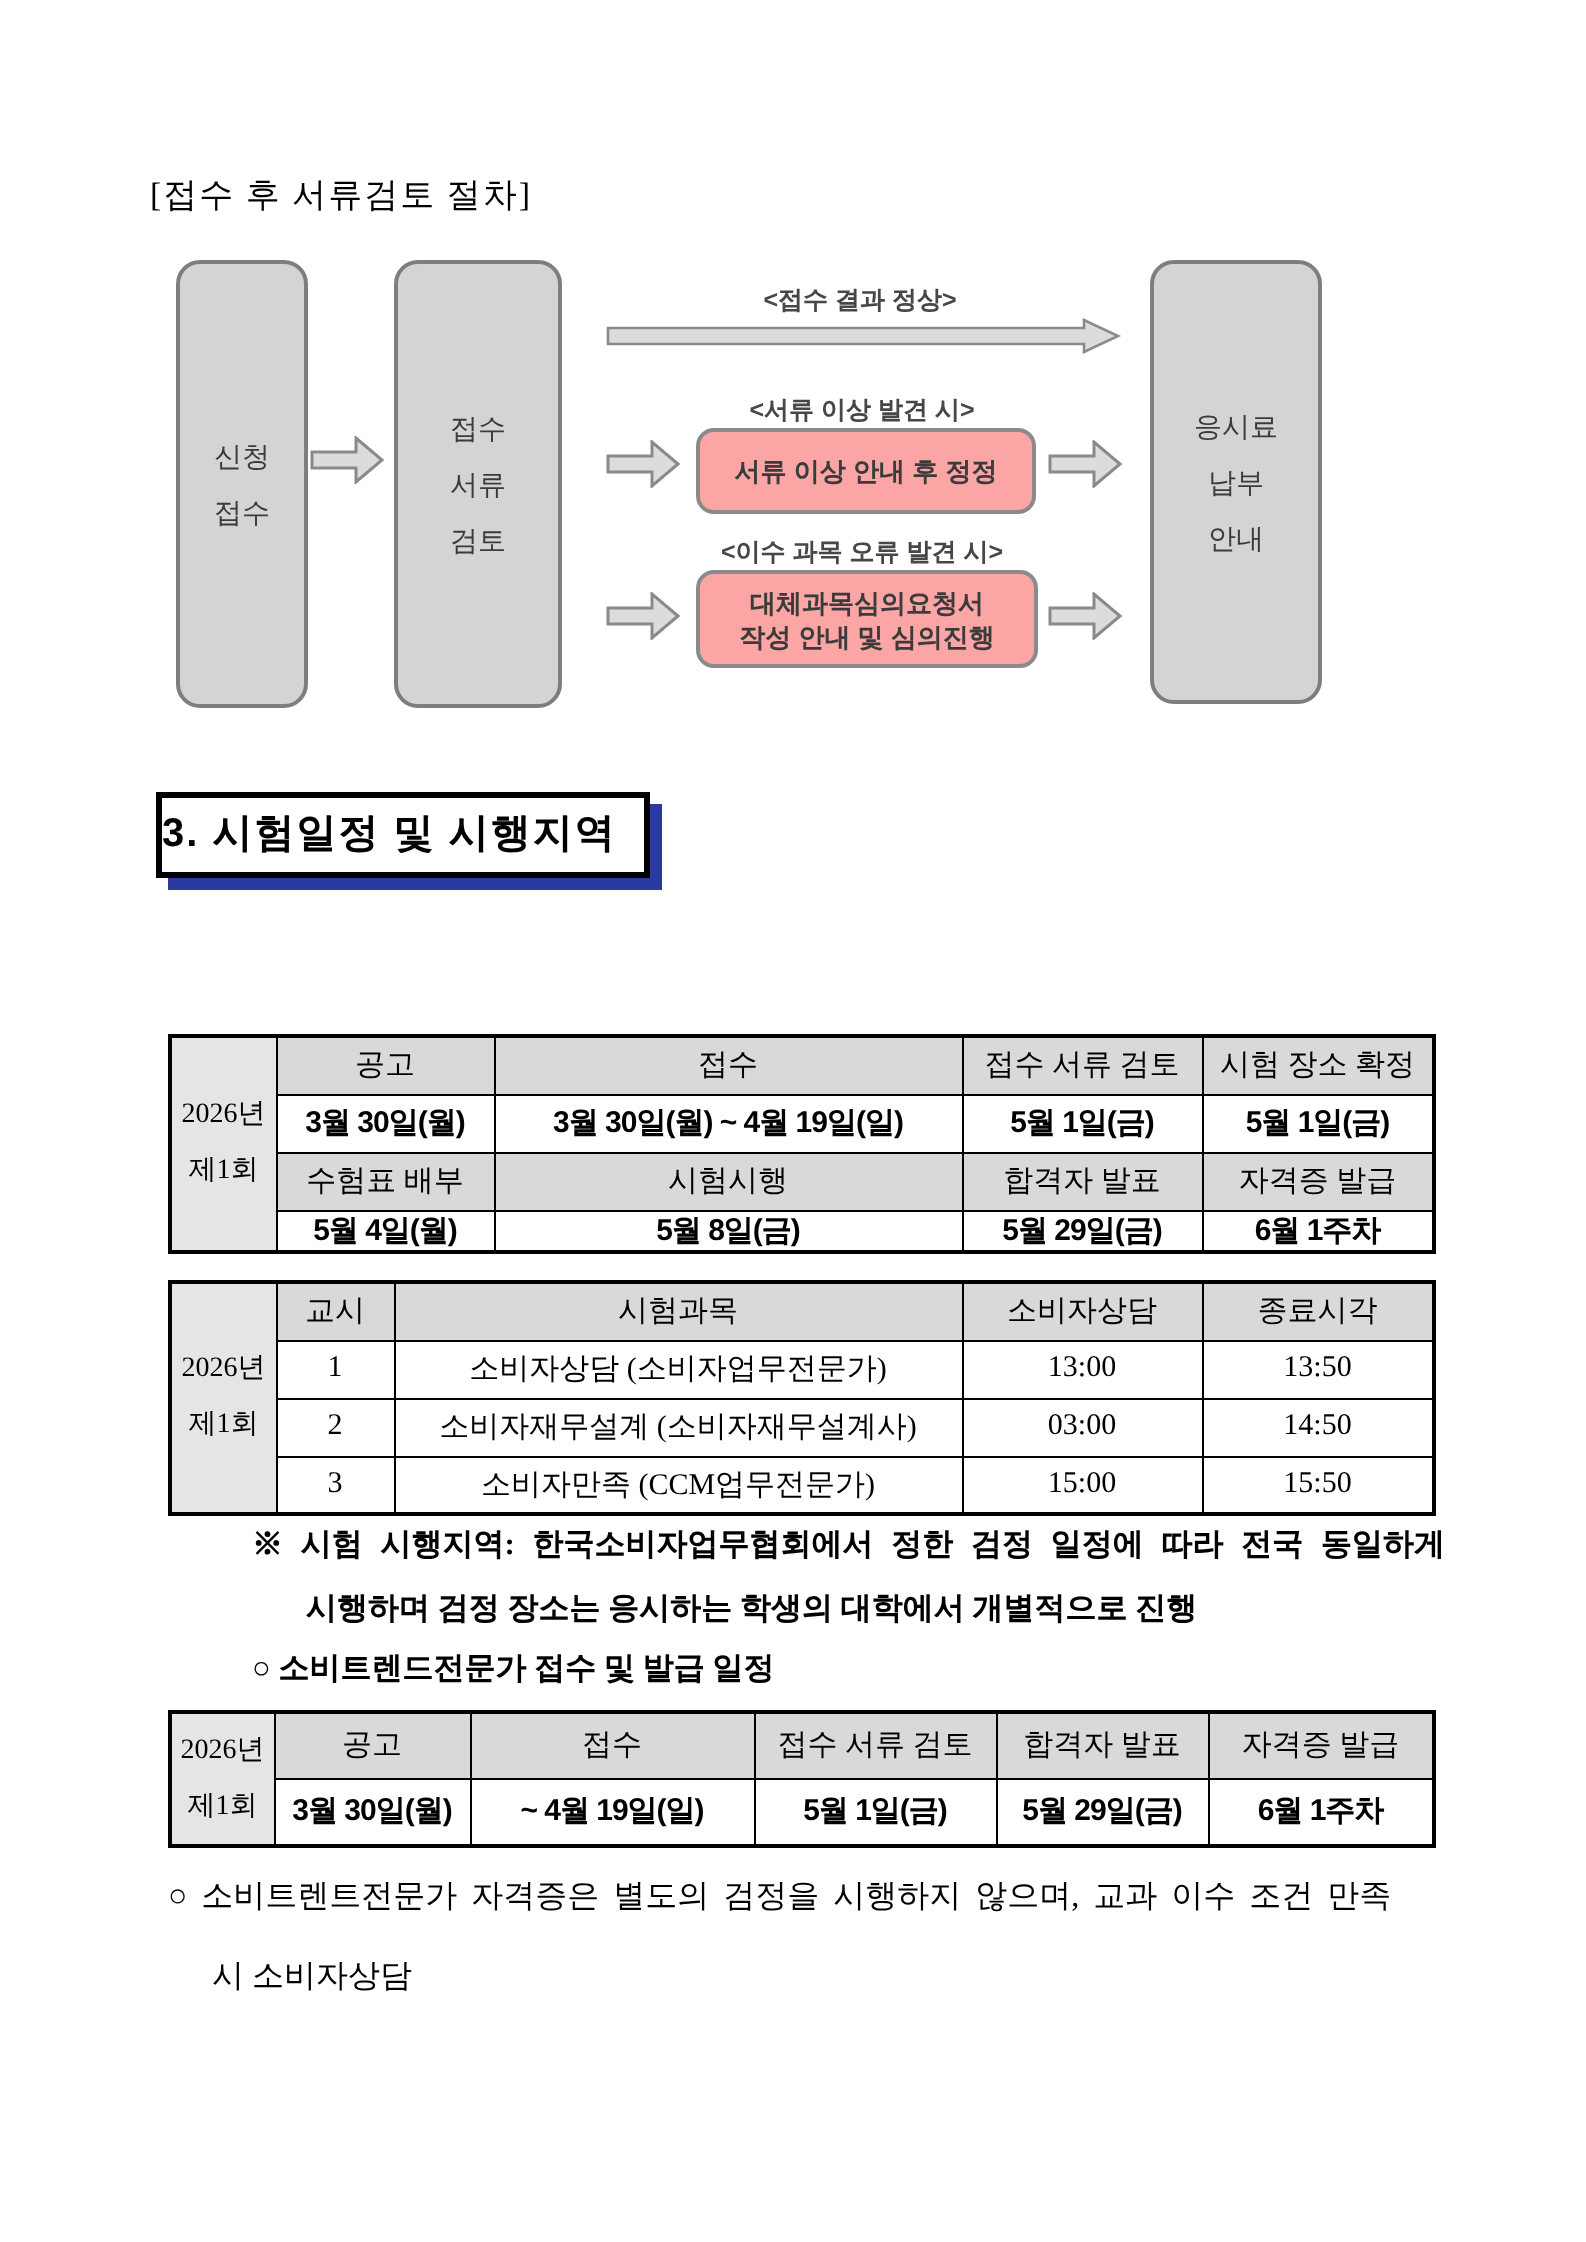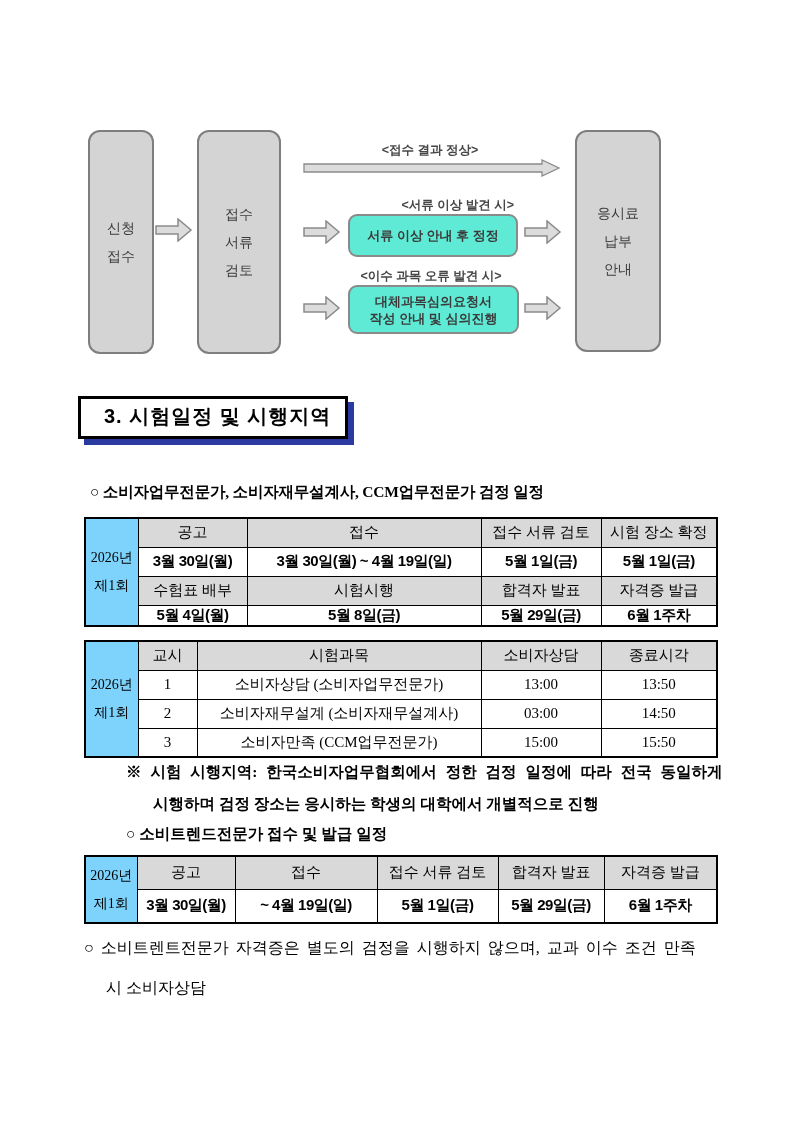--- a/index.html
+++ b/index.html
@@ -4,50 +4,51 @@
 <style>
   html,body{margin:0;padding:0;background:#ffffff;}
   .page{position:relative;width:793px;height:1121px;background:#ffffff;
         font-family:"Liberation Serif",serif;color:#000;overflow:hidden;}
 
   
   .flow-title{position:absolute;left:75px;top:86px;font-size:17px;letter-spacing:1px;}
   .fbox{position:absolute;background:#d4d4d4;border:2px solid #7e7e7e;border-radius:12px;
         display:flex;flex-direction:column;align-items:center;justify-content:center;
         font-family:"Liberation Sans",sans-serif;color:#3b3b3b;font-size:14px;line-height:28px;}
-  .fsmallbox{position:absolute;background:#5eead4;border:2px solid #8a8a8a;border-radius:9px;
+  .fsmallbox{position:absolute;background:#fca5a5;border:2px solid #8a8a8a;border-radius:9px;
         display:flex;flex-direction:column;align-items:center;justify-content:center;
         font-family:"Liberation Sans",sans-serif;font-weight:bold;font-size:13px;color:#3b3b3b;line-height:17px;}
   .flabel{position:absolute;font-family:"Liberation Sans",sans-serif;font-weight:bold;
         font-size:12.5px;color:#474747;text-align:center;}
   .farrow{position:absolute;}
 
   
   .sec-head{position:absolute;left:78px;top:396px;background:#fff;border:3px solid #000;
-        box-shadow:6px 6px 0 #2b3aa0;padding:4px 14px 6px 23px;
+        box-shadow:6px 6px 0 #2b3aa0;padding:4px 14px 6px 0;
         font-family:"Liberation Sans",sans-serif;font-weight:bold;font-size:20px;letter-spacing:1px;}
 
   .sub-head{position:absolute;font-weight:bold;font-size:15.5px;letter-spacing:-0.2px;}
 
   
   table.tbl{position:absolute;border-collapse:collapse;table-layout:fixed;border:2px solid #000;}
   table.tbl td{border:1px solid #000;text-align:center;vertical-align:middle;padding:0;overflow:hidden;}
   td.hd{background:#d9d9d9;font-size:15px;font-family:"Liberation Serif",serif;font-weight:normal;}
-  td.ycell{background:#7dd3fc;font-size:14px;line-height:28px;}
+  td.ycell{background:#e5e5e5;font-size:14px;line-height:28px;}
   tr.boldrow td{font-family:"Liberation Sans",sans-serif;font-weight:bold;font-size:15px;letter-spacing:-0.5px;}
   tr.plainrow td{font-family:"Liberation Serif",serif;font-size:15px;}
 
   .note{position:absolute;font-weight:bold;font-size:15.5px;margin-left:36px;}
   .plain-note{position:absolute;font-size:16px;}
 </style>
 </head>
 <body>
 
 <div class="page">
 
+  <div class="flow-title">[접수 후 서류검토 절차]</div>
 
   <div class="fbox" style="left:88px;top:130px;width:62px;height:220px;">
     <div>신청</div>
     <div>접수</div>
   </div>
 
   <svg class="farrow" style="left:155px;top:218px;" width="38" height="24" viewBox="0 0 38 24">
     <polygon points="1,8 23,8 23,1 36,12 23,23 23,16 1,16" fill="#dcdcdc" stroke="#8a8a8a" stroke-width="1.5"></polygon>
   </svg>
 
@@ -55,21 +56,21 @@
     <div>접수</div>
     <div>서류</div>
     <div>검토</div>
   </div>
 
   <div class="flabel" style="left:330px;top:142px;width:200px;">&lt;접수 결과 정상&gt;</div>
   <svg class="farrow" style="left:303px;top:159px;" width="258" height="18" viewBox="0 0 258 18">
     <polygon points="1,5 239,5 239,1 256,9 239,17 239,13 1,13" fill="#dcdcdc" stroke="#8a8a8a" stroke-width="1.3"></polygon>
   </svg>
 
-  <div class="flabel" style="left:348px;top:197px;width:166px;text-align:right;">&lt;서류 이상 발견 시&gt;</div>
+  <div class="flabel" style="left:348px;top:197px;width:166px;">&lt;서류 이상 발견 시&gt;</div>
   <svg class="farrow" style="left:303px;top:220px;" width="38" height="24" viewBox="0 0 38 24">
     <polygon points="1,8 23,8 23,1 36,12 23,23 23,16 1,16" fill="#dcdcdc" stroke="#8a8a8a" stroke-width="1.5"></polygon>
   </svg>
   <div class="fsmallbox" style="left:348px;top:214px;width:166px;height:39px;">
     <div>서류 이상 안내 후 정정</div>
   </div>
   <svg class="farrow" style="left:524px;top:220px;" width="38" height="24" viewBox="0 0 38 24">
     <polygon points="1,8 23,8 23,1 36,12 23,23 23,16 1,16" fill="#dcdcdc" stroke="#8a8a8a" stroke-width="1.5"></polygon>
   </svg>
 
@@ -86,21 +87,20 @@
   </svg>
 
   <div class="fbox" style="left:575px;top:130px;width:82px;height:218px;">
     <div>응시료</div>
     <div>납부</div>
     <div>안내</div>
   </div>
 
   <div class="sec-head">3. 시험일정 및 시행지역</div>
 
-  <div class="sub-head" style="left:90px;top:482px;">○ 소비자업무전문가, 소비자재무설계사, CCM업무전문가 검정 일정</div>
 
   <table class="tbl" style="left:84px;top:517px;width:632px;">
     <colgroup>
         <col style="width:53px">
         <col style="width:109px">
         <col style="width:234px">
         <col style="width:120px">
         <col style="width:116px">
       </colgroup>
     <tbody>

